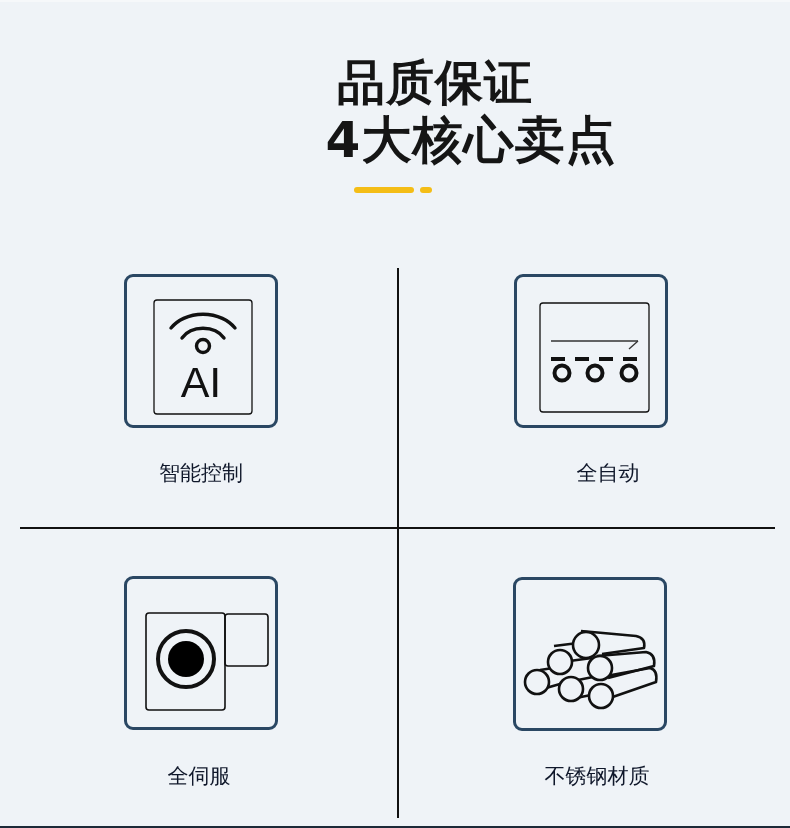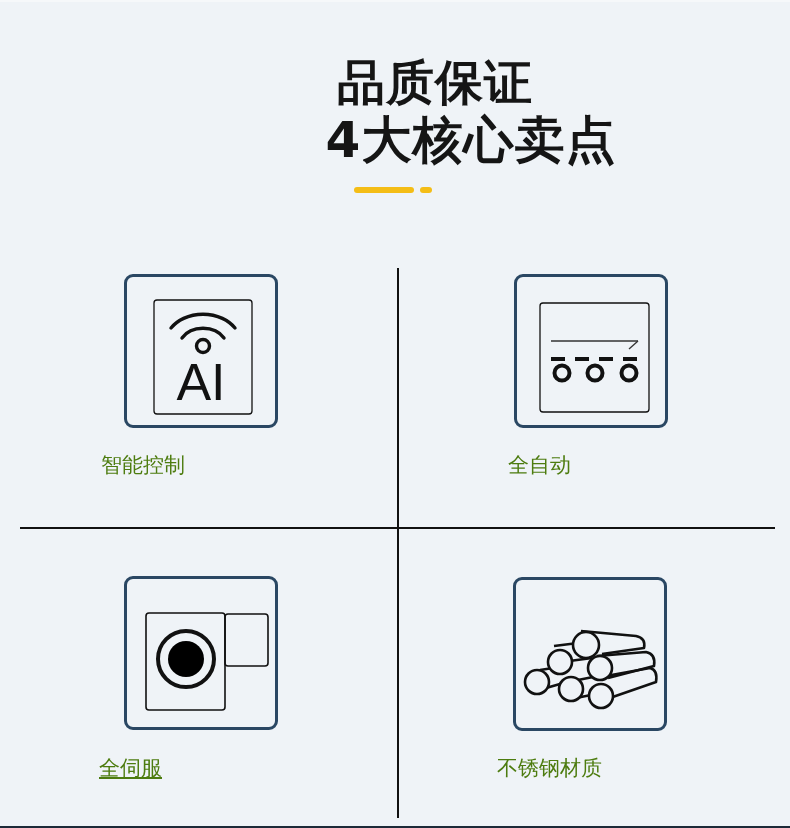--- a/index.html
+++ b/index.html
@@ -23,22 +23,22 @@
   .accent-short { position: absolute; left: 420px; top: 187px; width: 12px; height: 6px; border-radius: 3px; background: #f4bd16; }
   .vline { position: absolute; left: 397px; top: 268px; width: 2px; height: 550px; background: #111; }
   .hline { position: absolute; left: 20px; top: 527px; width: 755px; height: 1.5px; background: #111; }
   .icon-frame {
     position: absolute; width: 154px; height: 154px;
     border: 3px solid #2a4763; border-radius: 9px; box-sizing: border-box;
     background: #eff3f7;
   }
   .icon-frame svg { position: absolute; left: 0; top: 0; }
   .label {
-    position: absolute; width: 200px; text-align: left;
-    font-size: 21px; line-height: 26px; color: #4d7c0f;
+    position: absolute; width: 200px; text-align: center;
+    font-size: 21px; line-height: 26px; color: #0f172a; margin-top: 8px;
   }
 </style>
 </head>
 <body>
 
 <div class="top-edge"></div>
 
 <div class="title l1">品质保证</div>
 <div class="title l2">4大核心卖点</div>
 <div class="accent-long"></div>
@@ -48,21 +48,21 @@
 <div class="hline"></div>
 
 <div>
   <div class="icon-frame" style="left:124px; top:274px;">
     <svg width="148" height="148" viewBox="0 0 148 148">
       <rect x="27" y="23" width="98" height="114" rx="3" fill="none" stroke="#111" stroke-width="1.3"></rect>
       <path d="M44 51 A 38 30 0 0 1 108 51" fill="none" stroke="#111" stroke-width="3.4" stroke-linecap="round"></path>
       <path d="M55 61 A 24 19 0 0 1 97 61" fill="none" stroke="#111" stroke-width="3.4" stroke-linecap="round"></path>
       <circle cx="76" cy="69" r="6.5" fill="none" stroke="#111" stroke-width="3.4"></circle>
     </svg>
-    <div style="position:absolute; left:0; width:148px; top:82px; text-align:center; font-family:'Liberation Sans',sans-serif; font-size:52px; line-height:46px; color:#111;">AI</div>
+    <div style="position:absolute; left:0; width:148px; top:82px; text-align:center; font-family:'Liberation Sans',sans-serif; font-size:43px; line-height:46px; color:#111;">AI</div>
   </div>
   <div class="label" style="left:101px; top:452px;">智能控制</div>
 </div>
 
 <div>
   <div class="icon-frame" style="left:514px; top:274px;">
     <svg width="148" height="148" viewBox="0 0 148 148">
       <rect x="23" y="26" width="109" height="109" rx="3" fill="none" stroke="#111" stroke-width="1.3"></rect>
       <line x1="34" y1="64" x2="121" y2="64" stroke="#333" stroke-width="1.3"></line>
       <line x1="121" y1="64" x2="112" y2="72" stroke="#333" stroke-width="1.3"></line>
@@ -80,21 +80,21 @@
 
 <div>
   <div class="icon-frame" style="left:124px; top:576px;">
     <svg width="148" height="148" viewBox="0 0 148 148">
       <rect x="19" y="34" width="79" height="97" rx="3" fill="none" stroke="#111" stroke-width="1.6"></rect>
       <rect x="98" y="35" width="43" height="52" rx="3" fill="none" stroke="#111" stroke-width="1.6"></rect>
       <circle cx="59" cy="80" r="28" fill="none" stroke="#111" stroke-width="4"></circle>
       <circle cx="59" cy="80" r="18" fill="#000"></circle>
     </svg>
   </div>
-  <div class="label" style="left:99px; top:755px;text-decoration:underline;">全伺服</div>
+  <div class="label" style="left:99px; top:755px;">全伺服</div>
 </div>
 
 <div>
   <div class="icon-frame" style="left:513px; top:577px;">
     <svg width="148" height="148" viewBox="0 0 148 148">
       <g fill="none" stroke="#111" stroke-width="2.6" stroke-linejoin="round">
 
         <path d="M65 51 L120 56 Q130 58 128 68 L86 74"></path>
         <path d="M38 66 L70 62"></path>
         <path d="M81 76 L130 72 Q140 74 138 86 L92 98"></path>

